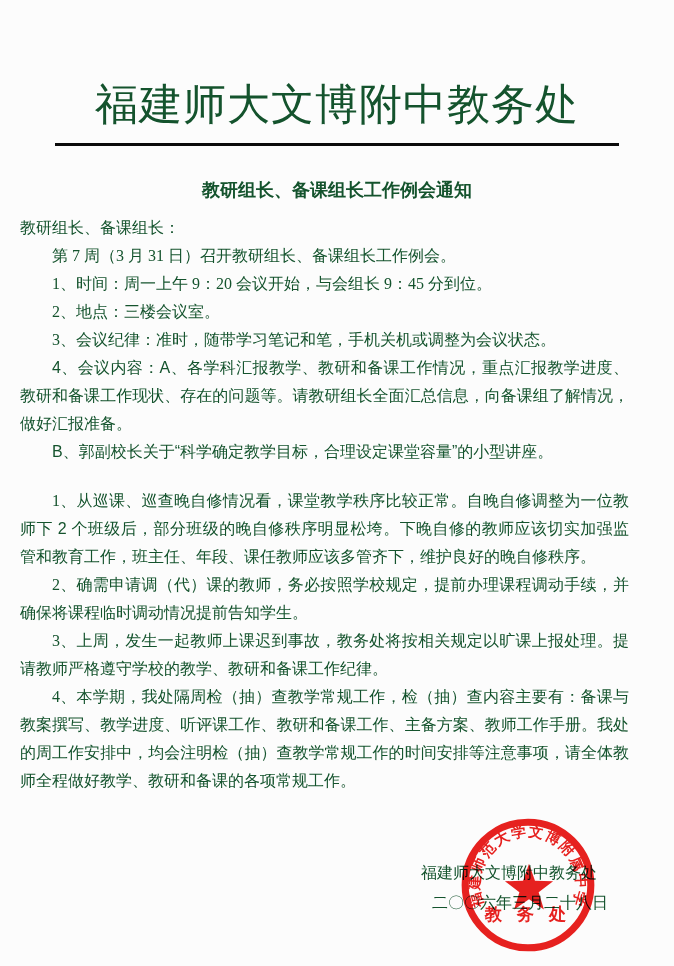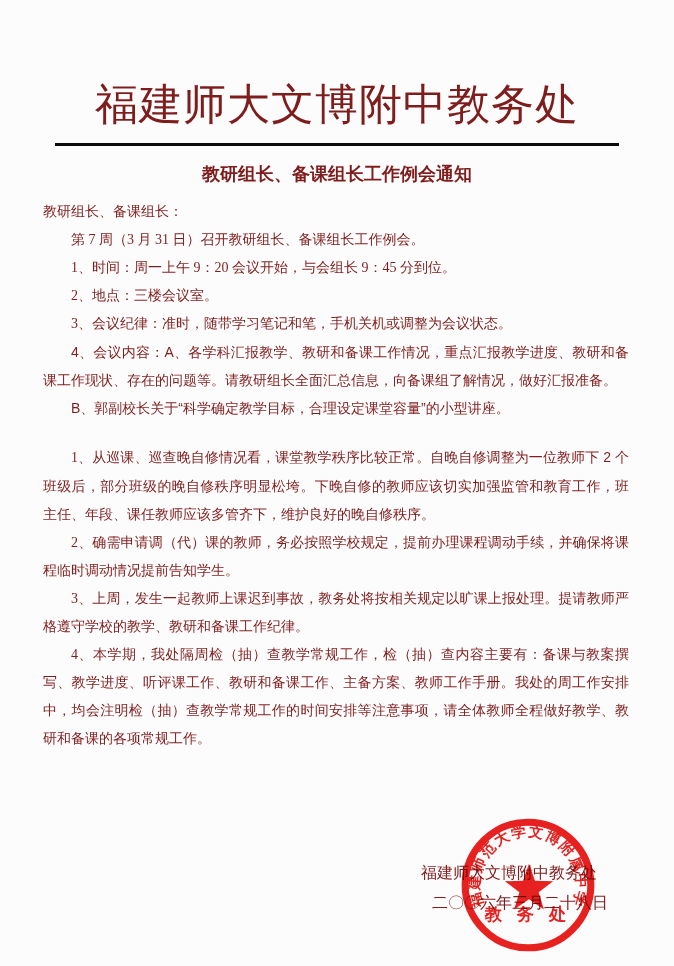--- a/index.html
+++ b/index.html
@@ -1,49 +1,49 @@
 <!DOCTYPE html>
 <html><head>
 <meta charset="utf-8">
 <style>
   html,body{margin:0;padding:0;background:#ffffff;}
   .page{
     position:relative;
     width:674px;height:966px;
     background:#fcfcfc;
-    color:#7f1d1d;
+    color:#14532d;
     font-family:"Liberation Serif","DejaVu Serif",serif;
     overflow:hidden;
   }
   .title{
     margin:0;
     padding-top:80px;
     text-align:center;
     font-size:43px;
     line-height:50px;
     font-weight:400;
     letter-spacing:1px;
     white-space:nowrap;
   }
   .rule{
     width:564px;height:3px;
     background:#0b0b0b;
     margin:13px auto 0;
   }
   .subtitle{
-    margin-top:16px;
+    margin-top:32px;
     text-align:center;
     font-size:18px;
     line-height:24px;
     font-weight:700;
     font-family:"Liberation Sans","DejaVu Sans",sans-serif;
   }
   .content{
-    margin:12px 45px 0 43px;
-    font-size:14px;
+    margin:12px 45px 0 20px;
+    font-size:16px;
     line-height:28px;
     text-align:justify;
   }
   .content p{margin:0;text-indent:2em;}
   .content p.flush{text-indent:0;}
   .hei{
     font-family:"Liberation Sans","DejaVu Sans",sans-serif;
     font-weight:400;
   }
   .spacer{height:21px;}

